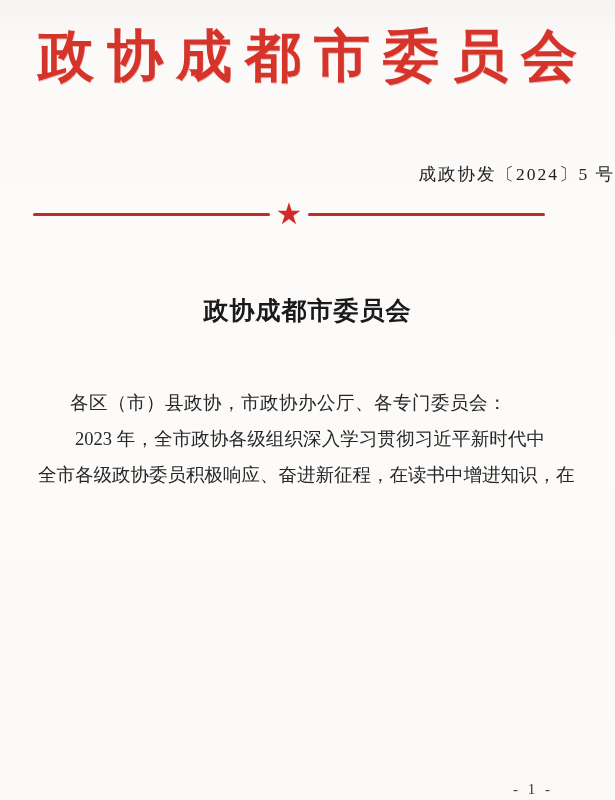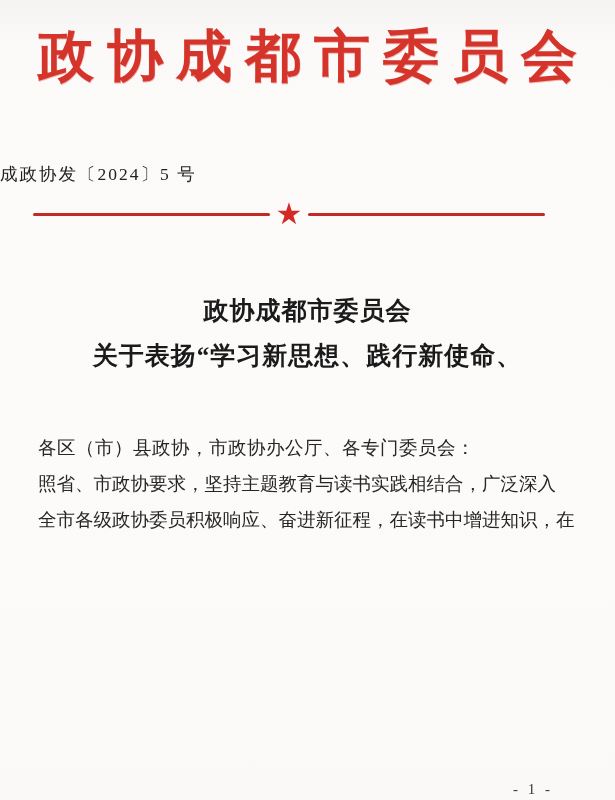--- a/index.html
+++ b/index.html
@@ -30,21 +30,21 @@
     color: #d5342b;
     letter-spacing: 13px;
     text-indent: 13px; 
     white-space: nowrap;
     text-shadow: 0.5px 0.5px 0 rgba(213,52,43,0.35);
   }
 
   
   .doc-number {
     margin-top: 74px;
-    text-align: left;
+    text-align: right;
     font-size: 17.5px;
     color: #212121;
     letter-spacing: 2px;
     font-weight: 500;
   }
 
   
   .rule-row {
     margin: 14px auto 0 33px;
     width: 512px;
@@ -79,20 +79,21 @@
   
   .body-text {
     margin: 52px 70px 0 38px; 
     font-size: 18.5px;
     line-height: 36.4px;
     color: #262626;
   }
   .salutation {
     text-align: left;
     letter-spacing: 0.5px;
+    margin-left: 32px;
   }
   .body-line {
     text-align: justify;
     text-align-last: justify;
     white-space: nowrap;
   }
   .body-line.indent {
     text-indent: 2em;
   }
 
@@ -116,24 +117,23 @@
   <div class="doc-number">成政协发〔2024〕5 号</div>
 
   <div class="rule-row">
     <div class="rule-segment"></div>
     <div class="rule-star">★</div>
     <div class="rule-segment"></div>
   </div>
 
   <div class="doc-title">
     <div>政协成都市委员会</div>
-    <div>关于表扬“学习新思想、践行新使命、</div>
   </div>
 
   <div class="body-text">
     <div class="salutation">各区（市）县政协，市政协办公厅、各专门委员会：</div>
-    <div class="body-line">照省、市政协要求，坚持主题教育与读书实践相结合，广泛深入</div>
+    <div class="body-line indent">2023 年，全市政协各级组织深入学习贯彻习近平新时代中</div>
     <div class="body-line">全市各级政协委员积极响应、奋进新征程，在读书中增进知识，在</div>
   </div>
 
   <div class="page-number">- 1 -</div>
 
 </div>
 
 </body></html>

